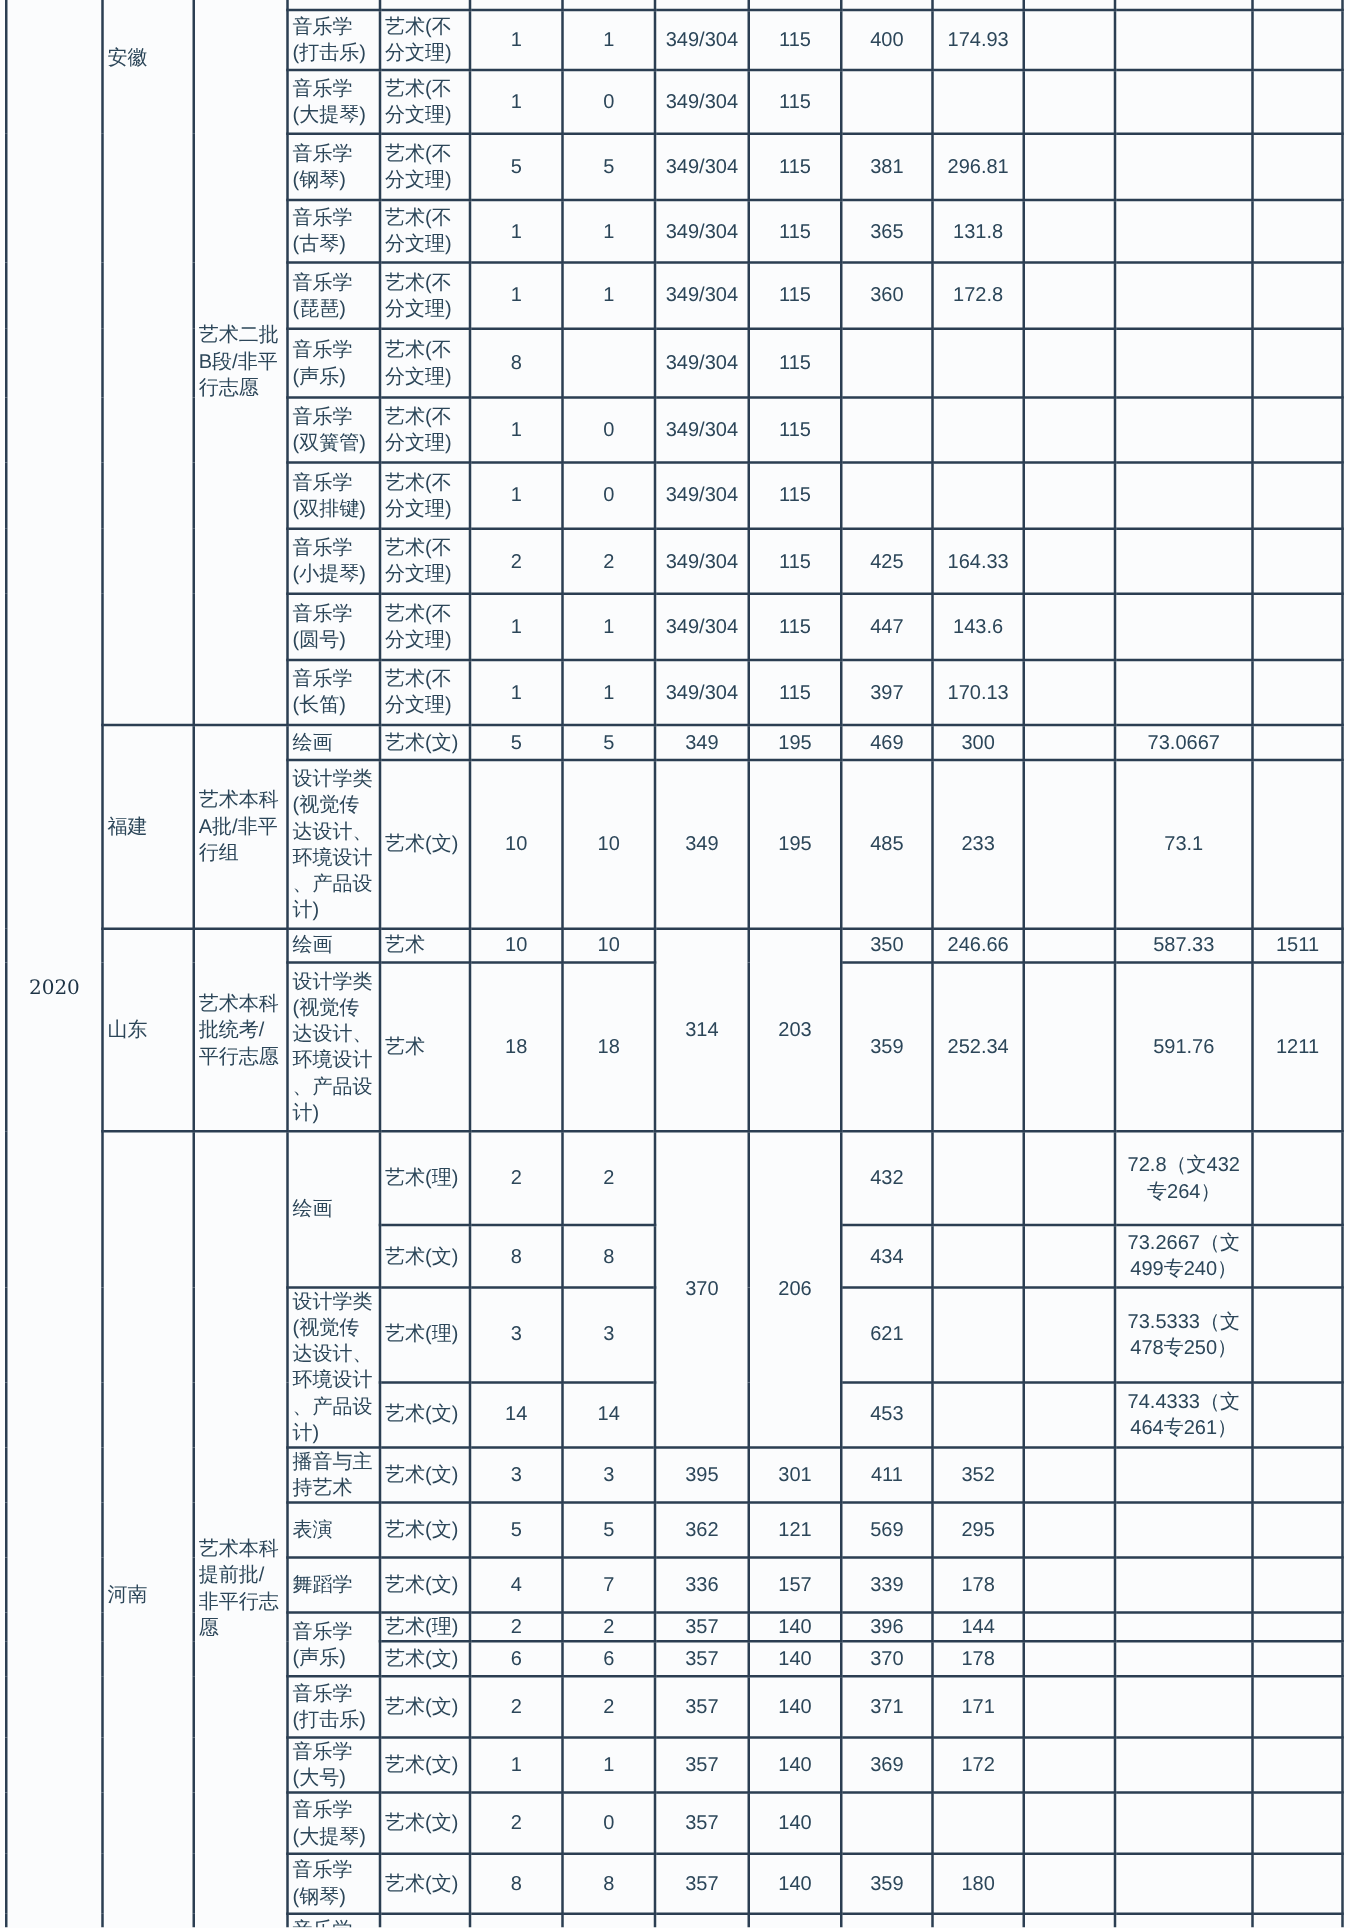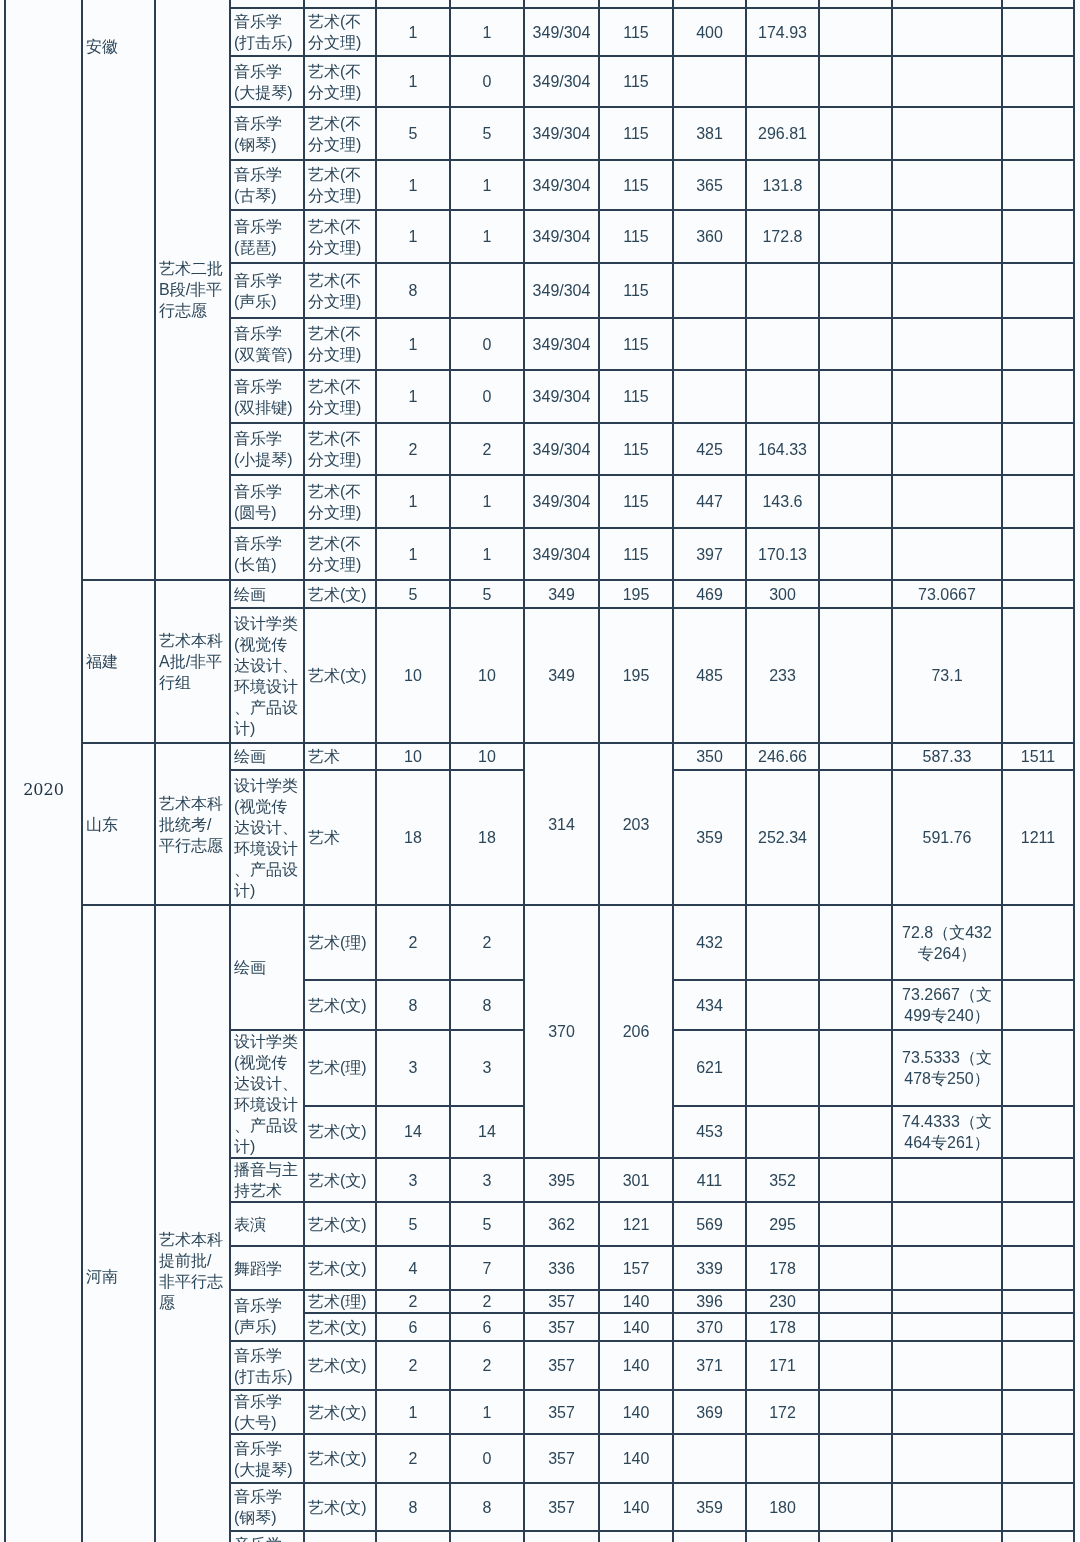--- a/index.html
+++ b/index.html
@@ -415,21 +415,21 @@
 
 <tr style="height:21px">
 <td class="tl" rowspan="2">音乐学
 (声乐)</td>
           <td class="tl">艺术(理)</td>
           <td>2</td>
           <td>2</td>
           <td>357</td>
           <td>140</td>
           <td>396</td>
-          <td>230</td>
+          <td>144</td>
           <td></td>
           <td></td>
           <td></td>
 </tr>
 
 <tr style="height:28px">
 <td class="tl">艺术(文)</td>
           <td>6</td>
           <td>6</td>
           <td>357</td>

